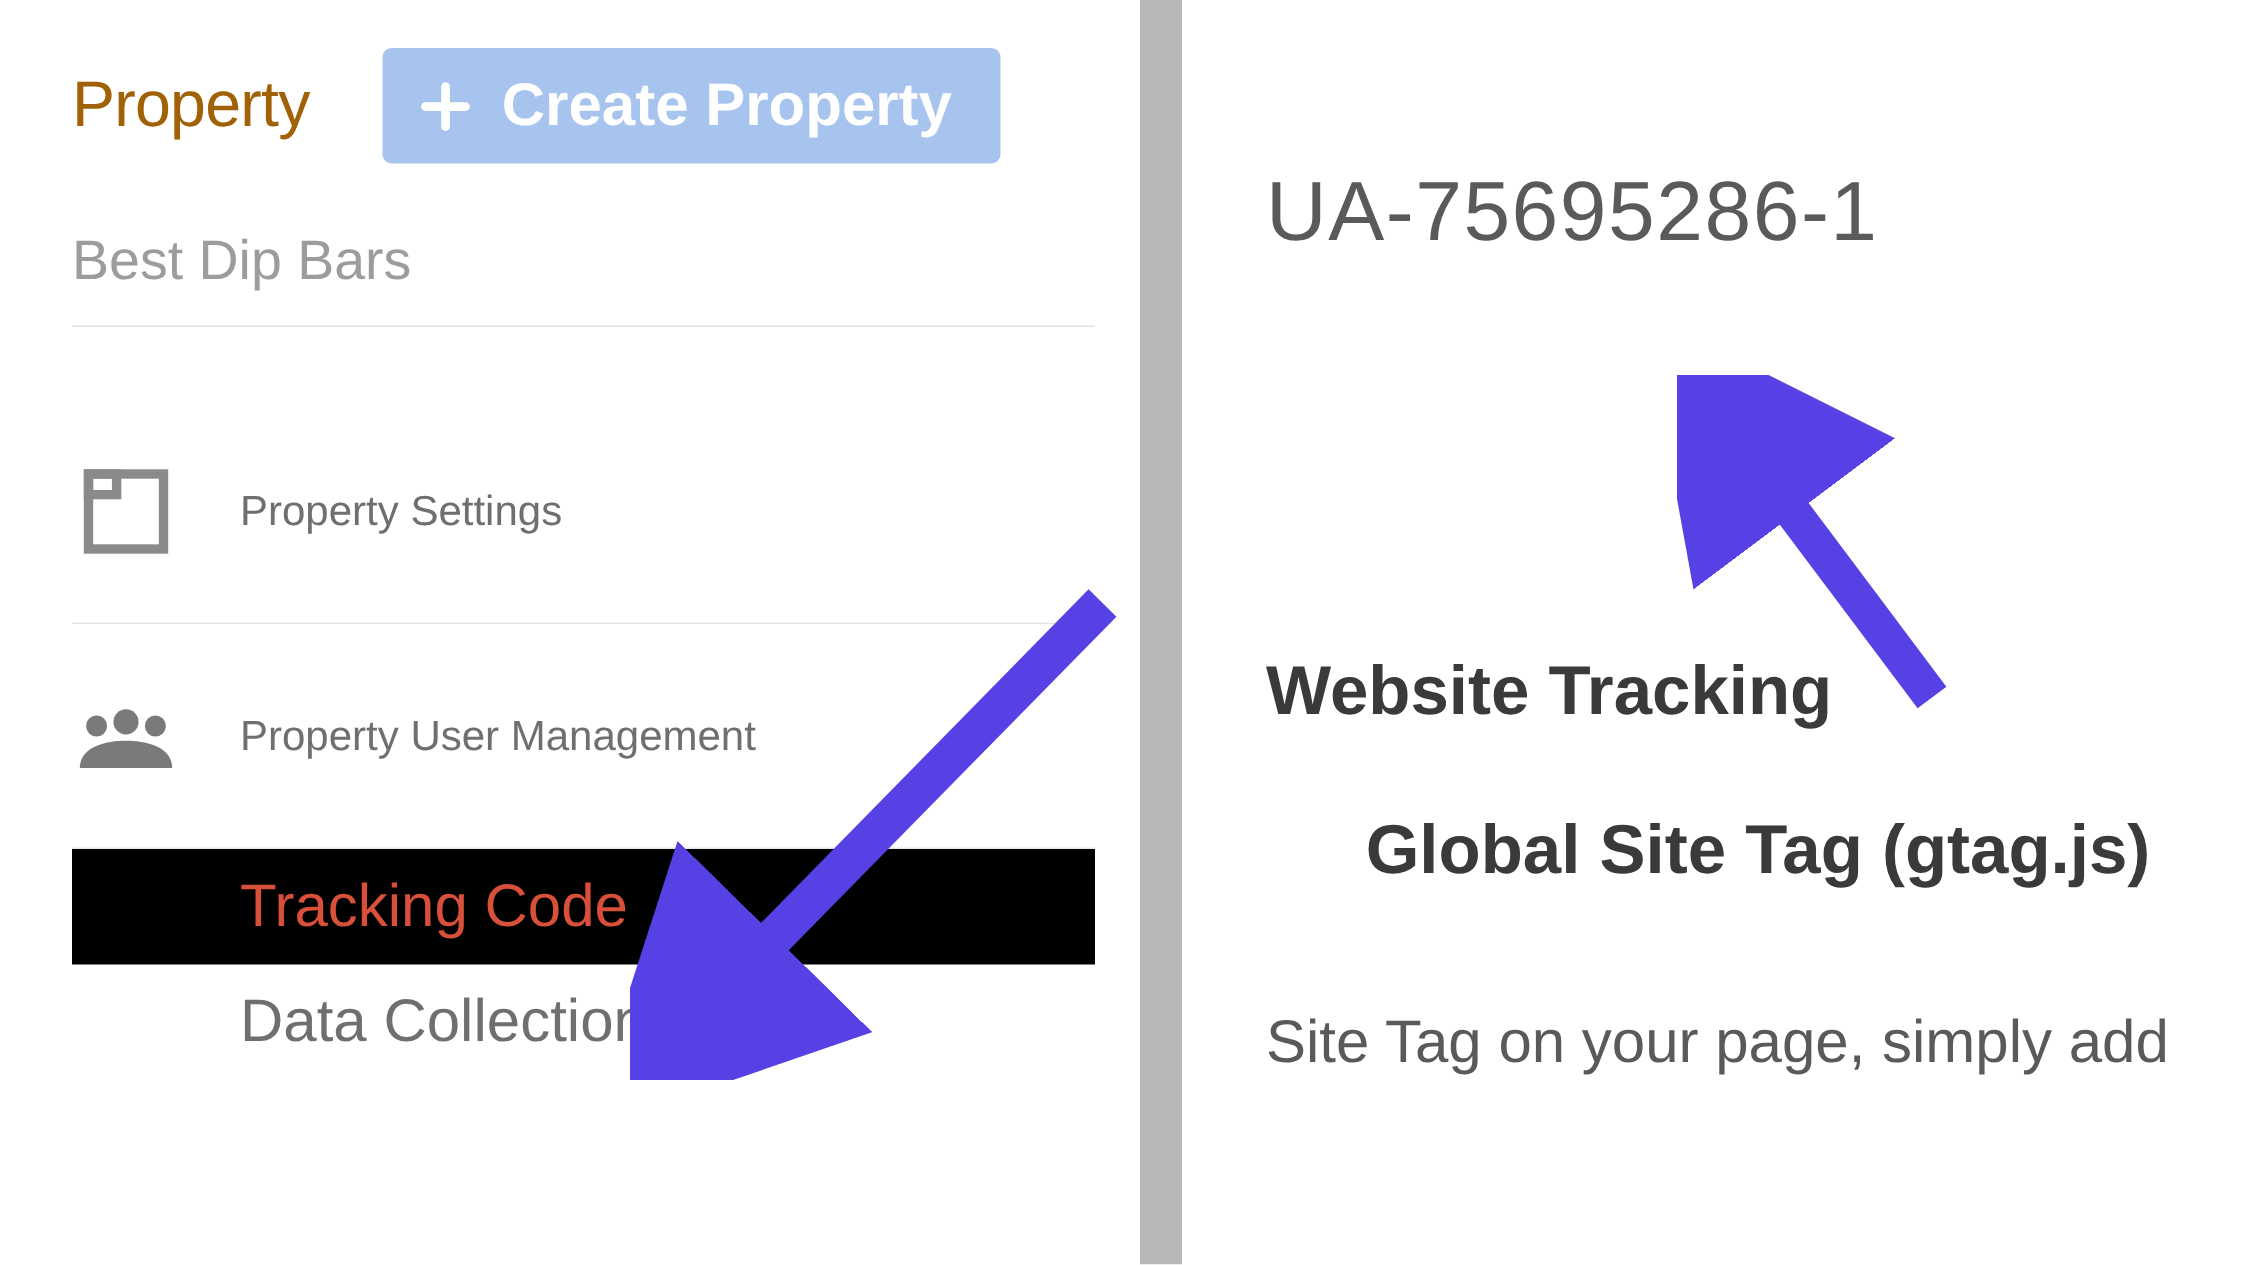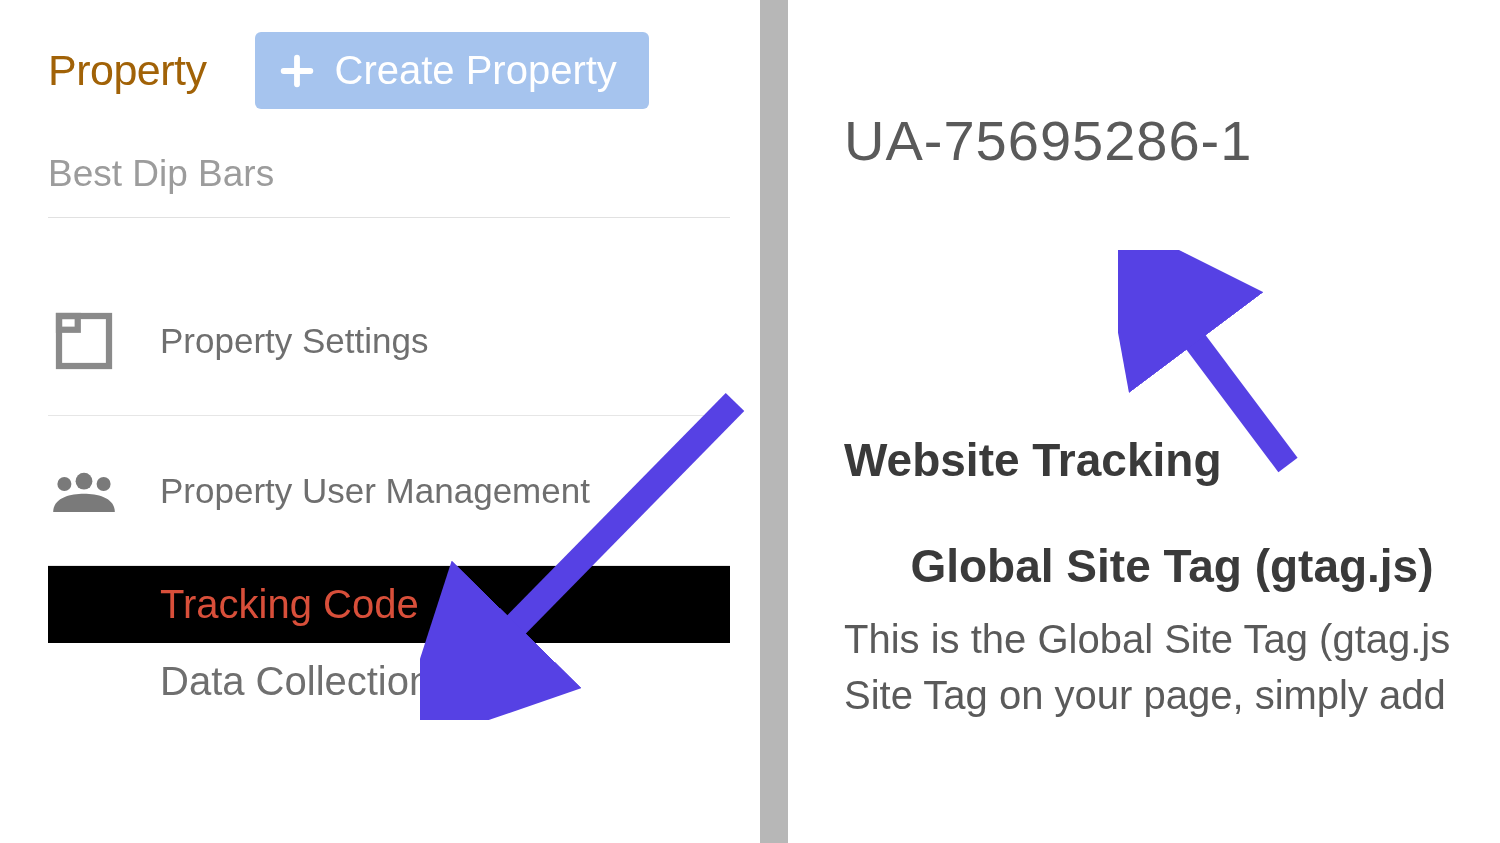--- a/index.html
+++ b/index.html
@@ -40,21 +40,21 @@
     }
     .create-btn {
       display: inline-flex;
       align-items: center;
       gap: 18px;
       background: #a6c4ee;
       color: #fff;
       padding: 16px 32px 16px 22px;
       border-radius: 6px;
       font-size: 40px;
-      font-weight: 400;
+      font-weight: 700;
       cursor: pointer;
     }
     .create-btn .plus {
       width: 40px;
       height: 40px;
       display: inline-flex;
       align-items: center;
       justify-content: center;
     }
     .sub-label {
@@ -78,21 +78,21 @@
     .menu-icon {
       width: 72px;
       height: 72px;
       display: flex;
       align-items: center;
       justify-content: center;
       color: #757575;
       flex-shrink: 0;
     }
     .menu-label {
-      font-size: 35px;
+      font-size: 28px;
       color: #6f6f6f;
     }
 
     .sub-list { margin-top: 0; }
     .sub-item {
       padding: 16px 0 16px 112px;
       font-size: 40px;
       color: #6f6f6f;
       cursor: pointer;
     }
@@ -217,21 +217,21 @@
 </div>
 
 <div class="divider-col"></div>
 
 <div class="right-col">
   <div class="tracking-value">UA-75695286-1</div>
 
   <div class="r-heading2">Website Tracking</div>
   <div class="r-heading3">Global Site Tag (gtag.js)</div>
   <div class="r-para">
-    <span>This is the Global Site Tag (gtag.js</span><br>
+    <br>
     <span>Site Tag on your page, simply add</span>
   </div>
 
   <svg class="arrow arrow-right" viewBox="0 0 200 230">
     <defs>
       <marker id="ah2" markerWidth="7" markerHeight="7" refX="3" refY="3.5" orient="auto">
         <polygon points="0,0 7,3.5 0,7" fill="#5641e4"></polygon>
       </marker>
     </defs>
     <line x1="170" y1="215" x2="35" y2="35" stroke="#5641e4" stroke-width="24" marker-end="url(#ah2)"></line>

